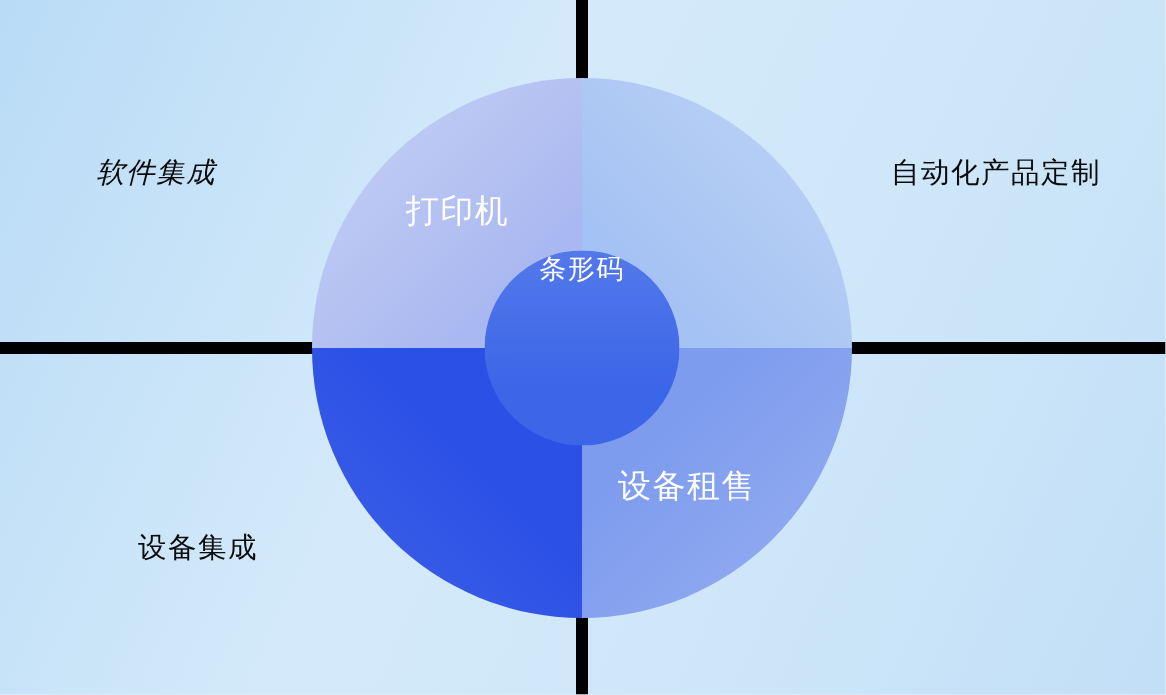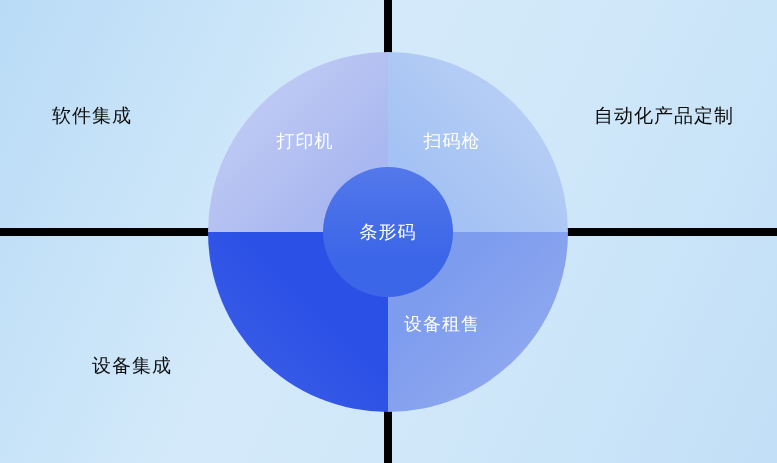--- a/index.html
+++ b/index.html
@@ -32,55 +32,55 @@
     background-image: linear-gradient(45deg, rgba(255,255,255,.10), rgba(255,255,255,0) 60%);
   }
   .seg-br {
     left: 388px; top: 232px; border-bottom-right-radius: 100%;
     background-image: linear-gradient(315deg, rgba(255,255,255,.20), rgba(255,255,255,0) 70%);
   }
 
   .center-circle {
     position: absolute; left: 323px; top: 167px;
     width: 130px; height: 130px; border-radius: 50%;
-    display: flex; align-items: center; justify-content: center;
+    display: flex; align-items: flex-start; justify-content: center;
     background-image: linear-gradient(180deg, rgba(255,255,255,.12), rgba(255,255,255,0) 70%);
   }
 
   .seg-label {
     position: absolute;
     color: #ffffff;
-    font-size: 18px;
+    font-size: 22px;
     font-weight: 500;
     letter-spacing: 1px;
     width: 140px;
     text-align: center;
     line-height: 22px;
   }
   .lbl-tl { left: 235px; top: 130px; }
   .lbl-tr { left: 382px; top: 130px; }
   .lbl-bl { left: 229px; top: 313px; }
-  .lbl-br { left: 372px; top: 313px; }
+  .lbl-br { left: 388px; top: 313px; }
 
   .center-label {
     color: #ffffff;
     font-size: 18px;
     font-weight: 500;
     letter-spacing: 1px;
   }
 
   .corner-label {
     position: absolute;
     color: #0c0c0c;
     font-size: 19px;
     font-weight: 500;
     letter-spacing: 1px;
     line-height: 24px;
   }
-  .cl-tl { left: 52px;  top: 104px; }
+  .cl-tl { left: 64px;  top: 104px; font-style: italic; }
   .cl-tr { left: 594px; top: 104px; text-align: center; }
   .cl-bl { left: 64px;  top: 354px; margin-left: 28px; }
   .cl-br { left: 594px; top: 354px; }
 </style>
 </head>
 <body>
 
 <div class="stage">
 
   <div class="divider v" style="background-color: rgb(0, 0, 0);"></div>
@@ -89,20 +89,19 @@
   <div class="seg seg-tl" style="background-color: rgb(169, 184, 240);"></div>
   <div class="seg seg-tr" style="background-color: rgb(164, 194, 243);"></div>
   <div class="seg seg-bl" style="background-color: rgb(43, 80, 229);"></div>
   <div class="seg seg-br" style="background-color: rgb(126, 156, 238);"></div>
 
   <div class="center-circle" style="background-color: rgb(60, 102, 232);">
     <span class="center-label">条形码</span>
   </div>
 
   <div class="seg-label lbl-tl">打印机</div>
-  <div class="seg-label lbl-tr">扫码枪</div>
   <div class="seg-label lbl-br">设备租售</div>
 
   <div class="corner-label cl-tl">软件集成</div>
   <div class="corner-label cl-tr">自动化产品定制</div>
   <div class="corner-label cl-bl">设备集成</div>
 
 </div>
 
 </body></html>

